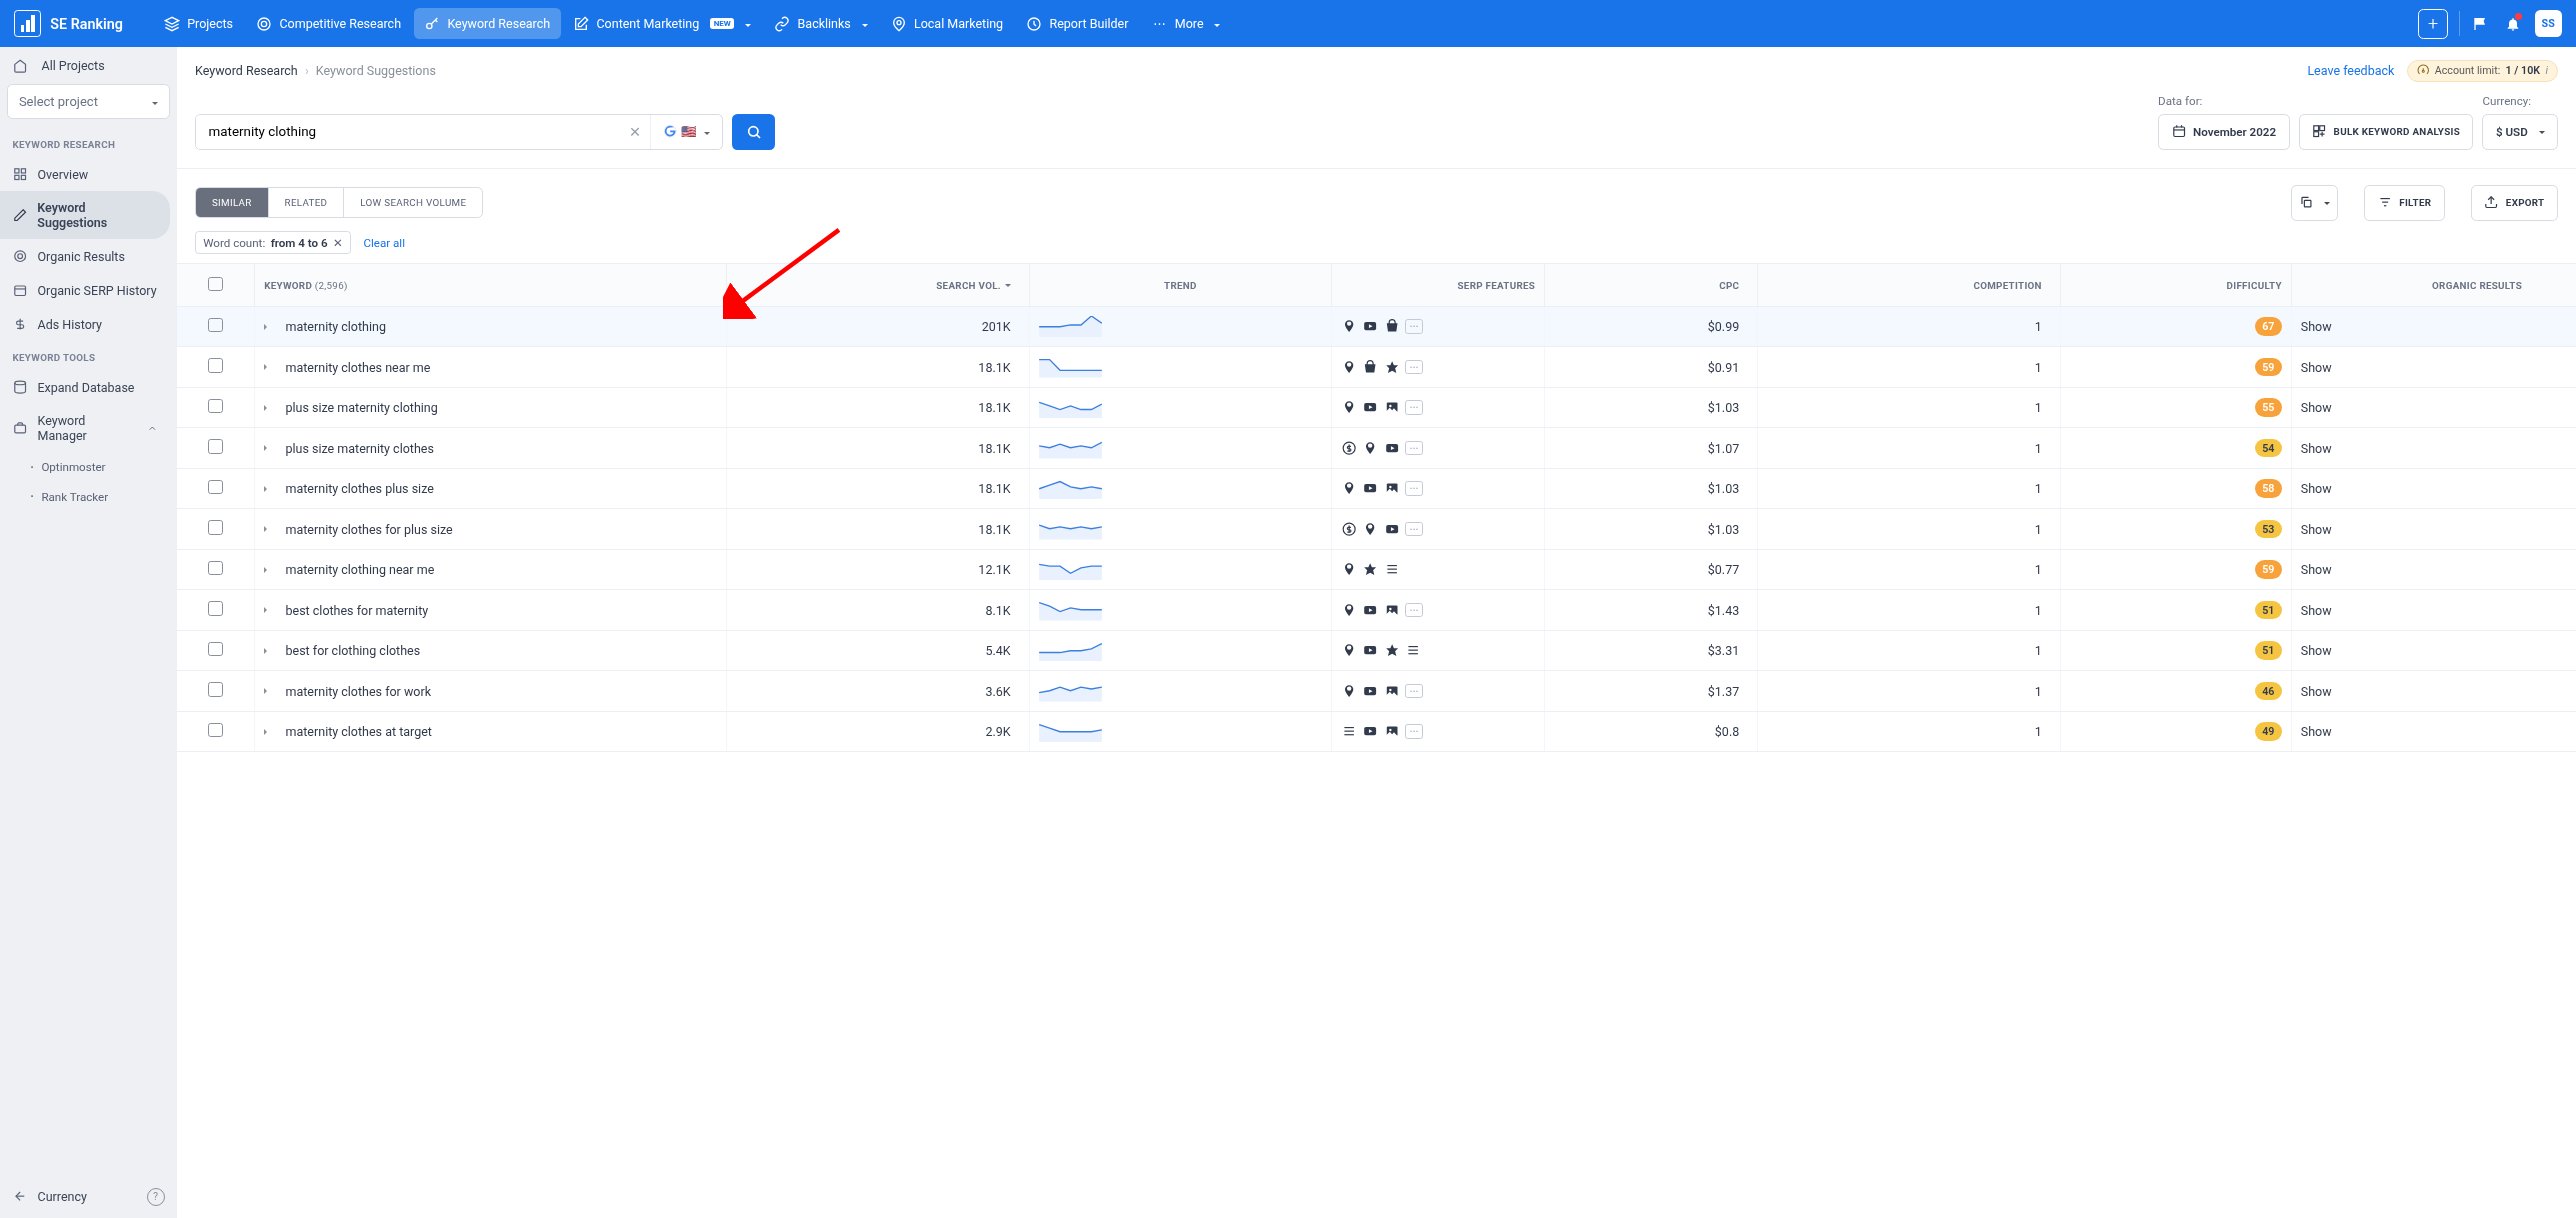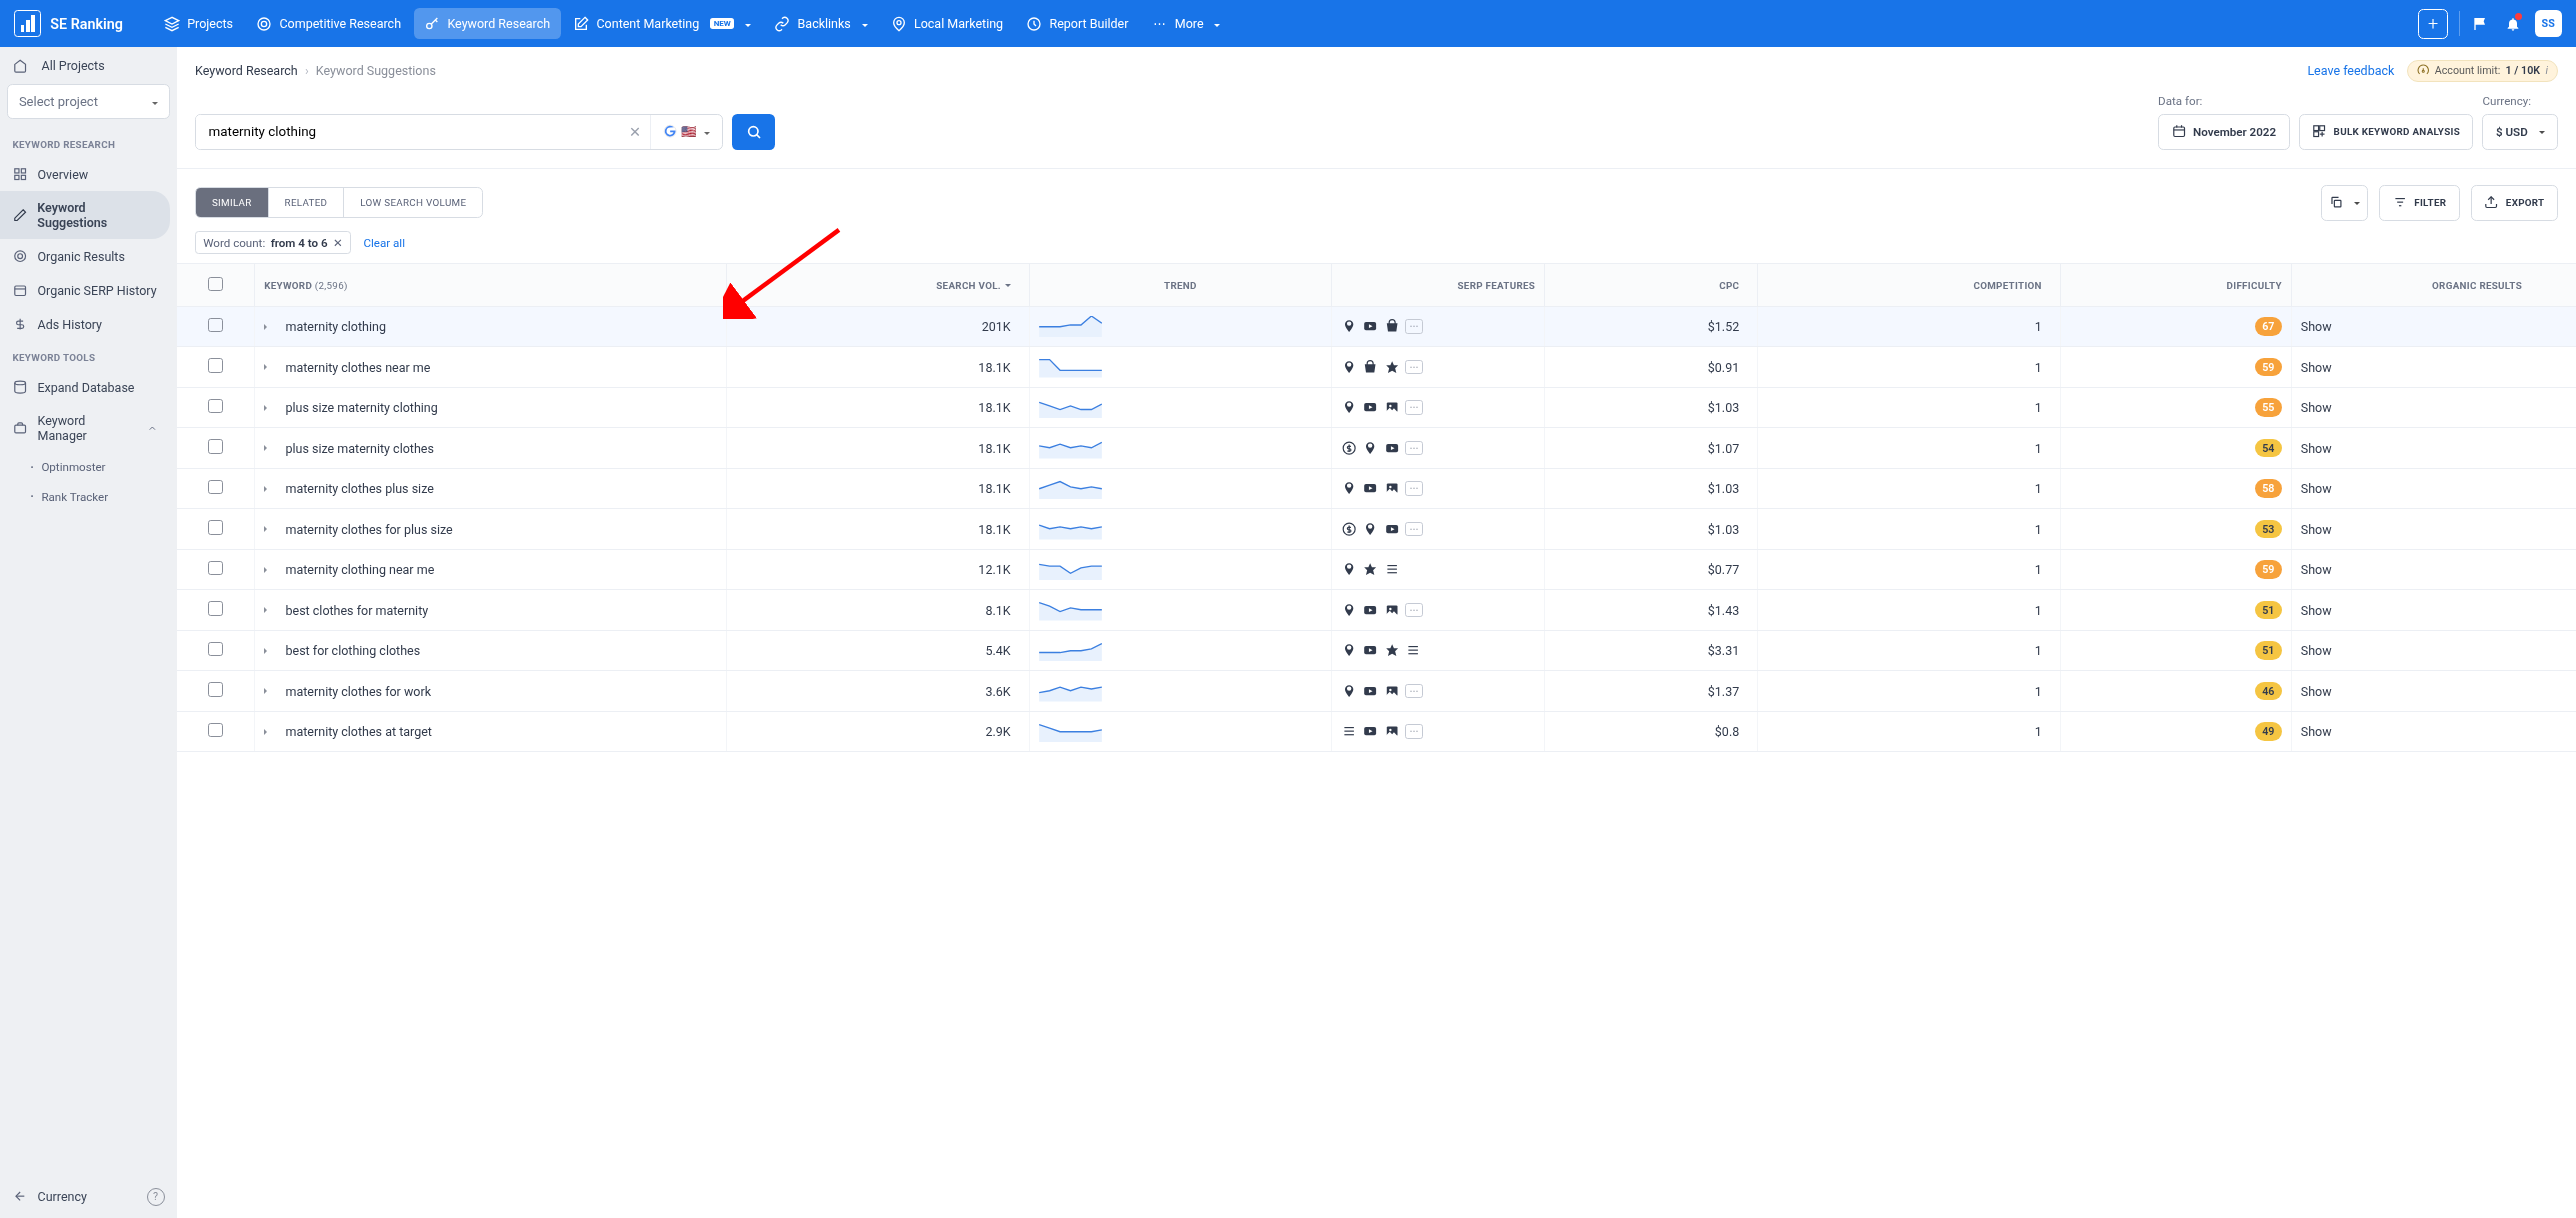--- a/index.html
+++ b/index.html
@@ -48,21 +48,21 @@
 .search-btn { width: 43px; height: 36px; background: #1874e8; border-radius: 5.4px; display: flex; align-items: center; justify-content: center; }
 .spacer { flex: 1; }
 .data-for-col { display: flex; flex-direction: column; gap: 5.4px; font-size: 11.6px; color: #6b7385; }
 .pill-btn { height: 36px; border: 0.9px solid #d7dce3; border-radius: 5.4px; background: #fff; display: flex; align-items: center; gap: 7.2px; padding: 0 12.5px; font-size: 11.6px; font-weight: 600; color: #323b4c; cursor: pointer; }
 .pill-btn.small-text { font-size: 9.8px; font-weight: 700; letter-spacing: 0.3px; }
 .toolbar-row { display: flex; align-items: center; padding: 16px 18px 10.7px; gap: 9px; }
 .tab-group { display: flex; border: 0.9px solid #d7dce3; border-radius: 5.4px; overflow: hidden; }
 .tab-btn { padding: 9px 16px; font-size: 9.8px; font-weight: 400; letter-spacing: 0.3px; color: #5a6278; border-right: 0.9px solid #d7dce3; cursor: pointer; }
 .tab-btn:last-child { border-right: none; }
 .tab-btn.active { background: #6a6f7e; color: #fff; }
-.toolbar-right { margin-left: auto; display: flex; gap: 11px; }
+.toolbar-right { margin-left: auto; display: flex; gap: 26px; }
 .filter-chip-row { display: flex; align-items: center; gap: 12.5px; padding: 0 18px 9px; font-size: 11.6px; }
 .filter-chip { border: 0.9px solid #d7dce3; border-radius: 3.6px; padding: 3.6px 7.2px; display: flex; align-items: center; gap: 5.4px; color: #5a6278; }
 .filter-chip .bold { font-weight: 600; color: #323b4c; }
 .clear-all { color: #1874e8; cursor: pointer; }
 table { width: 100%; border-collapse: collapse; }
 thead th { font-size: 9.8px; font-weight: 700; color: #6b7385; letter-spacing: 0.3px; padding: 12.5px 9px; border-top: 0.9px solid #eceff4; border-bottom: 0.9px solid #eceff4; text-align: left; background: #fafbfc; border-right: 0.9px solid #eceff4; }
 thead th:last-child { border-right: none; }
 tbody td { padding: 9px; border-bottom: 0.9px solid #eceff4; font-size: 12.5px; color: #323b4c; vertical-align: middle; border-right: 0.9px solid #f3f5f8; }
 tbody td:last-child { border-right: none; }
 tbody tr:first-child td { background: #f4f8ff; }
@@ -462,21 +462,21 @@
                     </svg>
                   </span>
                   <span class="serp-ic">
                     <svg width="14.3" height="14.3" viewBox="0 0 24 24" fill="#323b4c">
                       <path d="M6 7V6a6 6 0 0 1 12 0v1h3l-2 14H5L3 7zm2 0h8V6a4 4 0 0 0-8 0z"></path>
                     </svg>
                   </span>
                   <span class="serp-more">⋯</span>
                 </div>
               </td>
-              <td class="col-cpc" style="text-align:right">$1.52</td>
+              <td class="col-cpc" style="text-align:right">$0.99</td>
               <td class="col-comp" style="text-align:right">1</td>
               <td class="col-diff" style="text-align:right"><span class="diff-badge diff-orange">67</span></td>
               <td class="col-org"><span class="show-link">Show</span></td>
             </tr>
             <tr>
               <td class="col-checkbox"><span class="chk"></span></td>
               <td class="col-kw">
                 <div class="kw-cell">
                   <span class="expand-chev"></span>
                   <span>maternity clothes near me</span>

